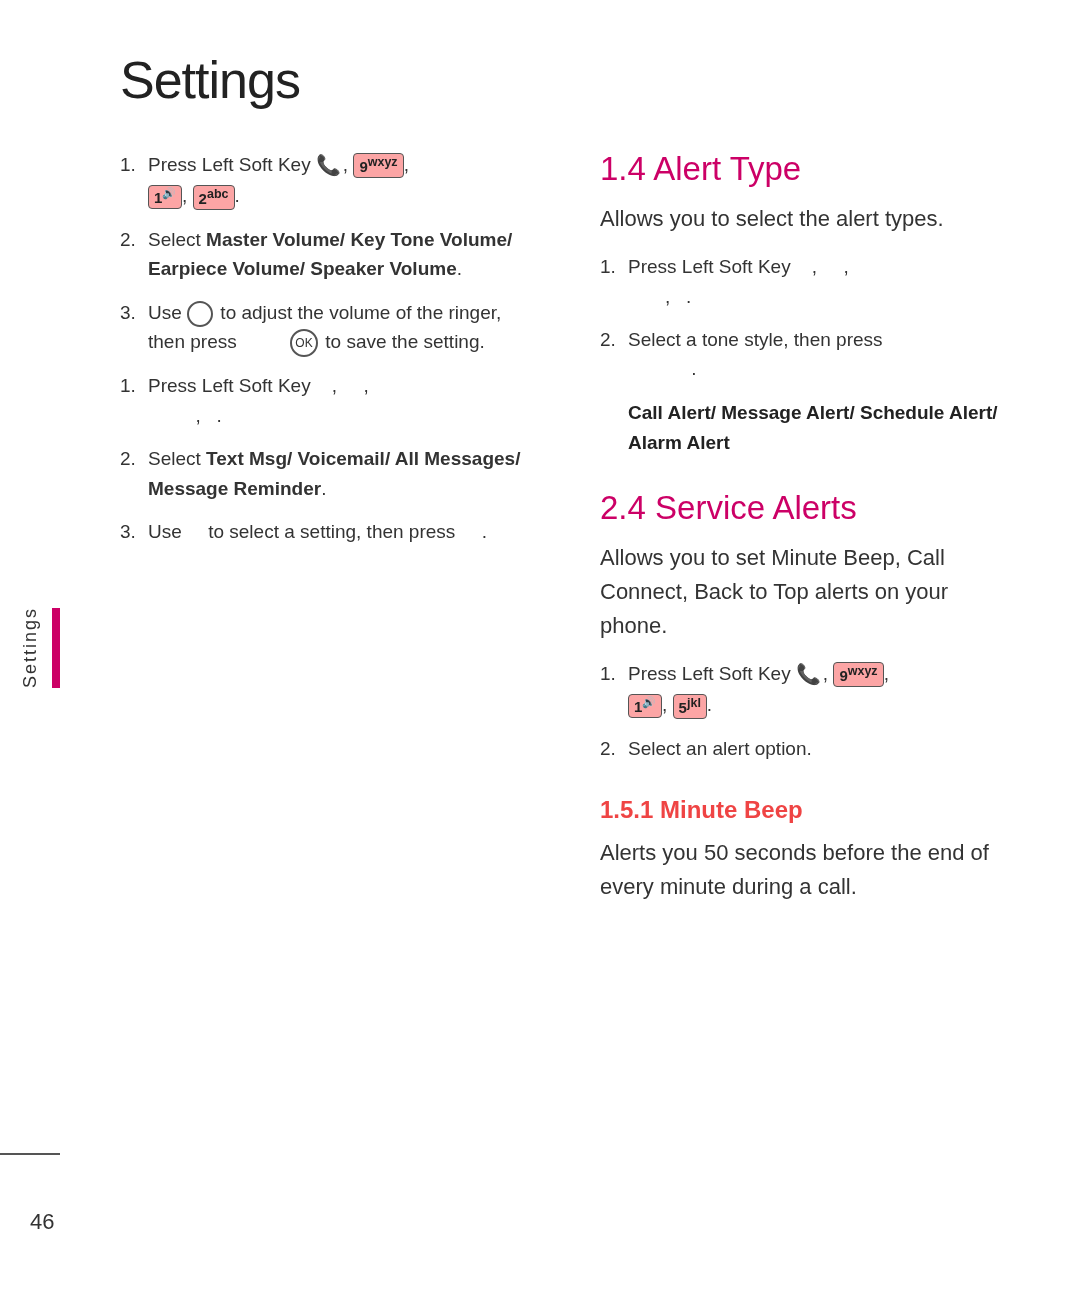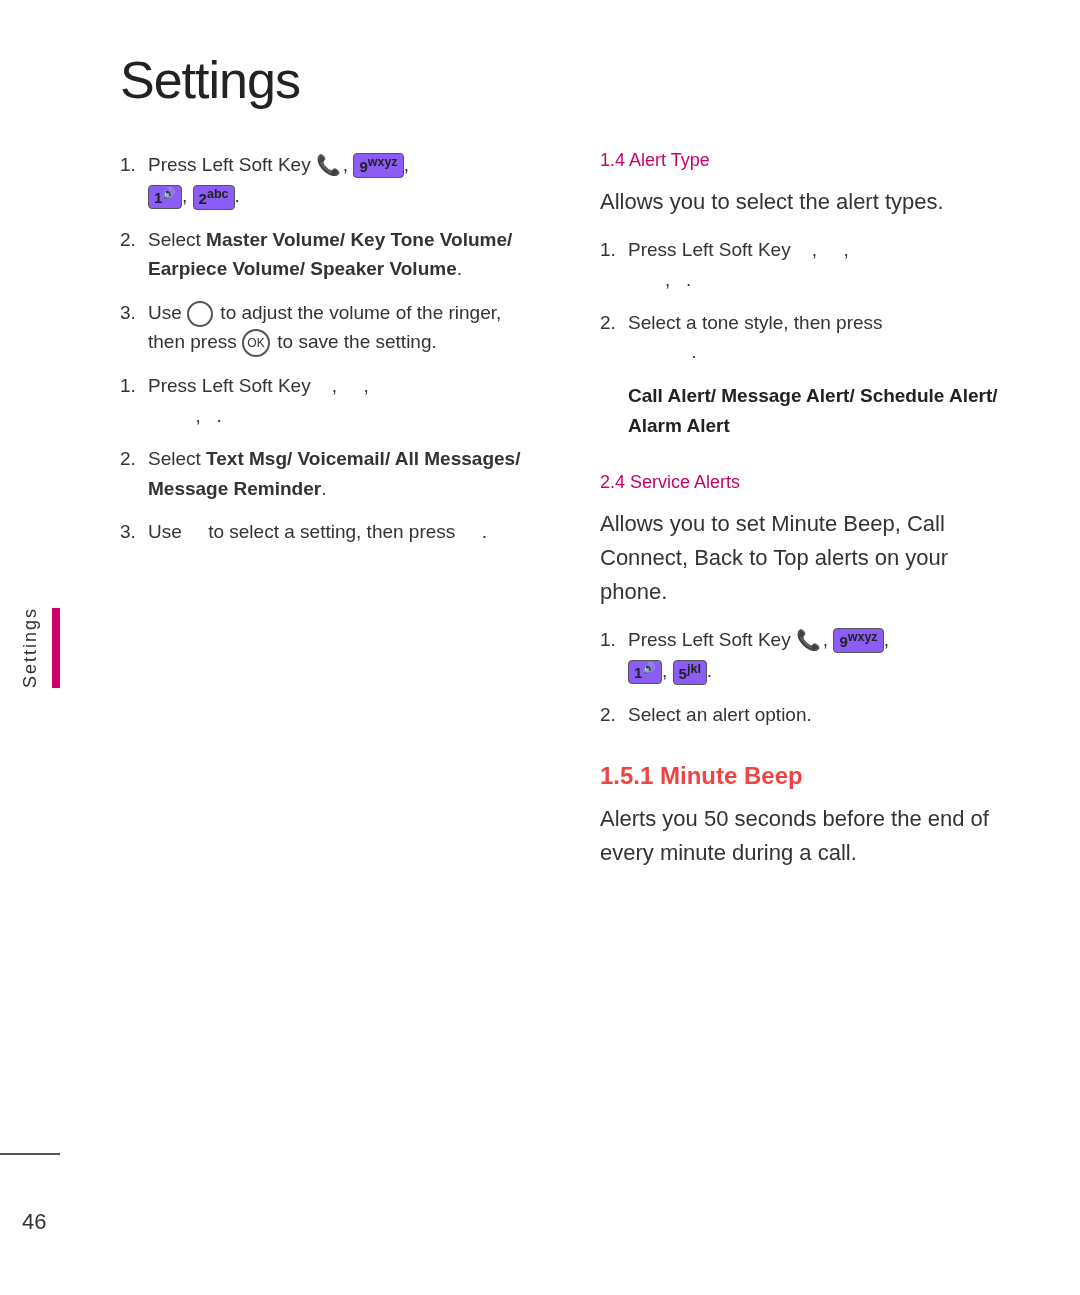--- a/index.html
+++ b/index.html
@@ -55,21 +55,21 @@
       height: 2px;
       background: #555;
       position: absolute;
       bottom: 140px;
       left: 0;
     }
 
     .page-number {
       position: absolute;
       bottom: 60px;
-      left: 22px;
+      left: 30px;
       font-size: 22px;
       color: #333;
       font-weight: normal;
     }
 
     
     .main-content {
       flex: 1;
       padding: 50px 60px 60px 60px;
       display: flex;
@@ -93,21 +93,21 @@
     .left-column {
       flex: 1;
     }
 
     .right-column {
       flex: 1;
     }
 
     
     .section-heading {
-      font-size: 18px;
+      font-size: 33px;
       color: #cc0066;
       font-weight: normal;
       margin-bottom: 14px;
       margin-top: 30px;
     }
 
     .section-heading:first-child {
       margin-top: 0;
     }
 
@@ -145,21 +145,21 @@
     .key-badge {
       display: inline-block;
       border: 1.5px solid #555;
       border-radius: 4px;
       padding: 0px 5px;
       font-size: 15px;
       font-weight: bold;
       color: #222;
       vertical-align: middle;
       line-height: 1.4;
-      background: #8b5cf6;
+      background: #fca5a5;
     }
 
     
     .phone-icon {
       display: inline-block;
       font-size: 20px;
       vertical-align: middle;
       margin-right: 2px;
     }
 
@@ -241,21 +241,21 @@
         <div class="step-item">
           <span class="step-number">2.</span>
           <span class="step-content">
             Select <b>Master Volume/ Key Tone Volume/ Earpiece Volume/ Speaker Volume</b>.
           </span>
         </div>
 
         <div class="step-item">
           <span class="step-number">3.</span>
           <span class="step-content">
-            Use <span class="nav-circle"></span> to adjust the volume of the ringer, then press <span class="ok-circle" style="font-size:12px; line-height:24px; text-align:center;">OK</span> to save the setting.
+            Use <span class="nav-circle"></span> to adjust the volume of the ringer, then press <span class="ok-circle" style="font-size:12px; line-height:24px; text-align:center;margin-left:48px;">OK</span> to save the setting.
           </span>
         </div>
 
 
 
         <div class="step-item">
           <span class="step-number">1.</span>
           <span class="step-content">
             Press Left Soft Key &nbsp;&nbsp; ,&nbsp;&nbsp;&nbsp;&nbsp; ,<br>
             &nbsp;&nbsp;&nbsp;&nbsp;&nbsp;&nbsp;&nbsp;&nbsp; ,&nbsp;&nbsp; .

